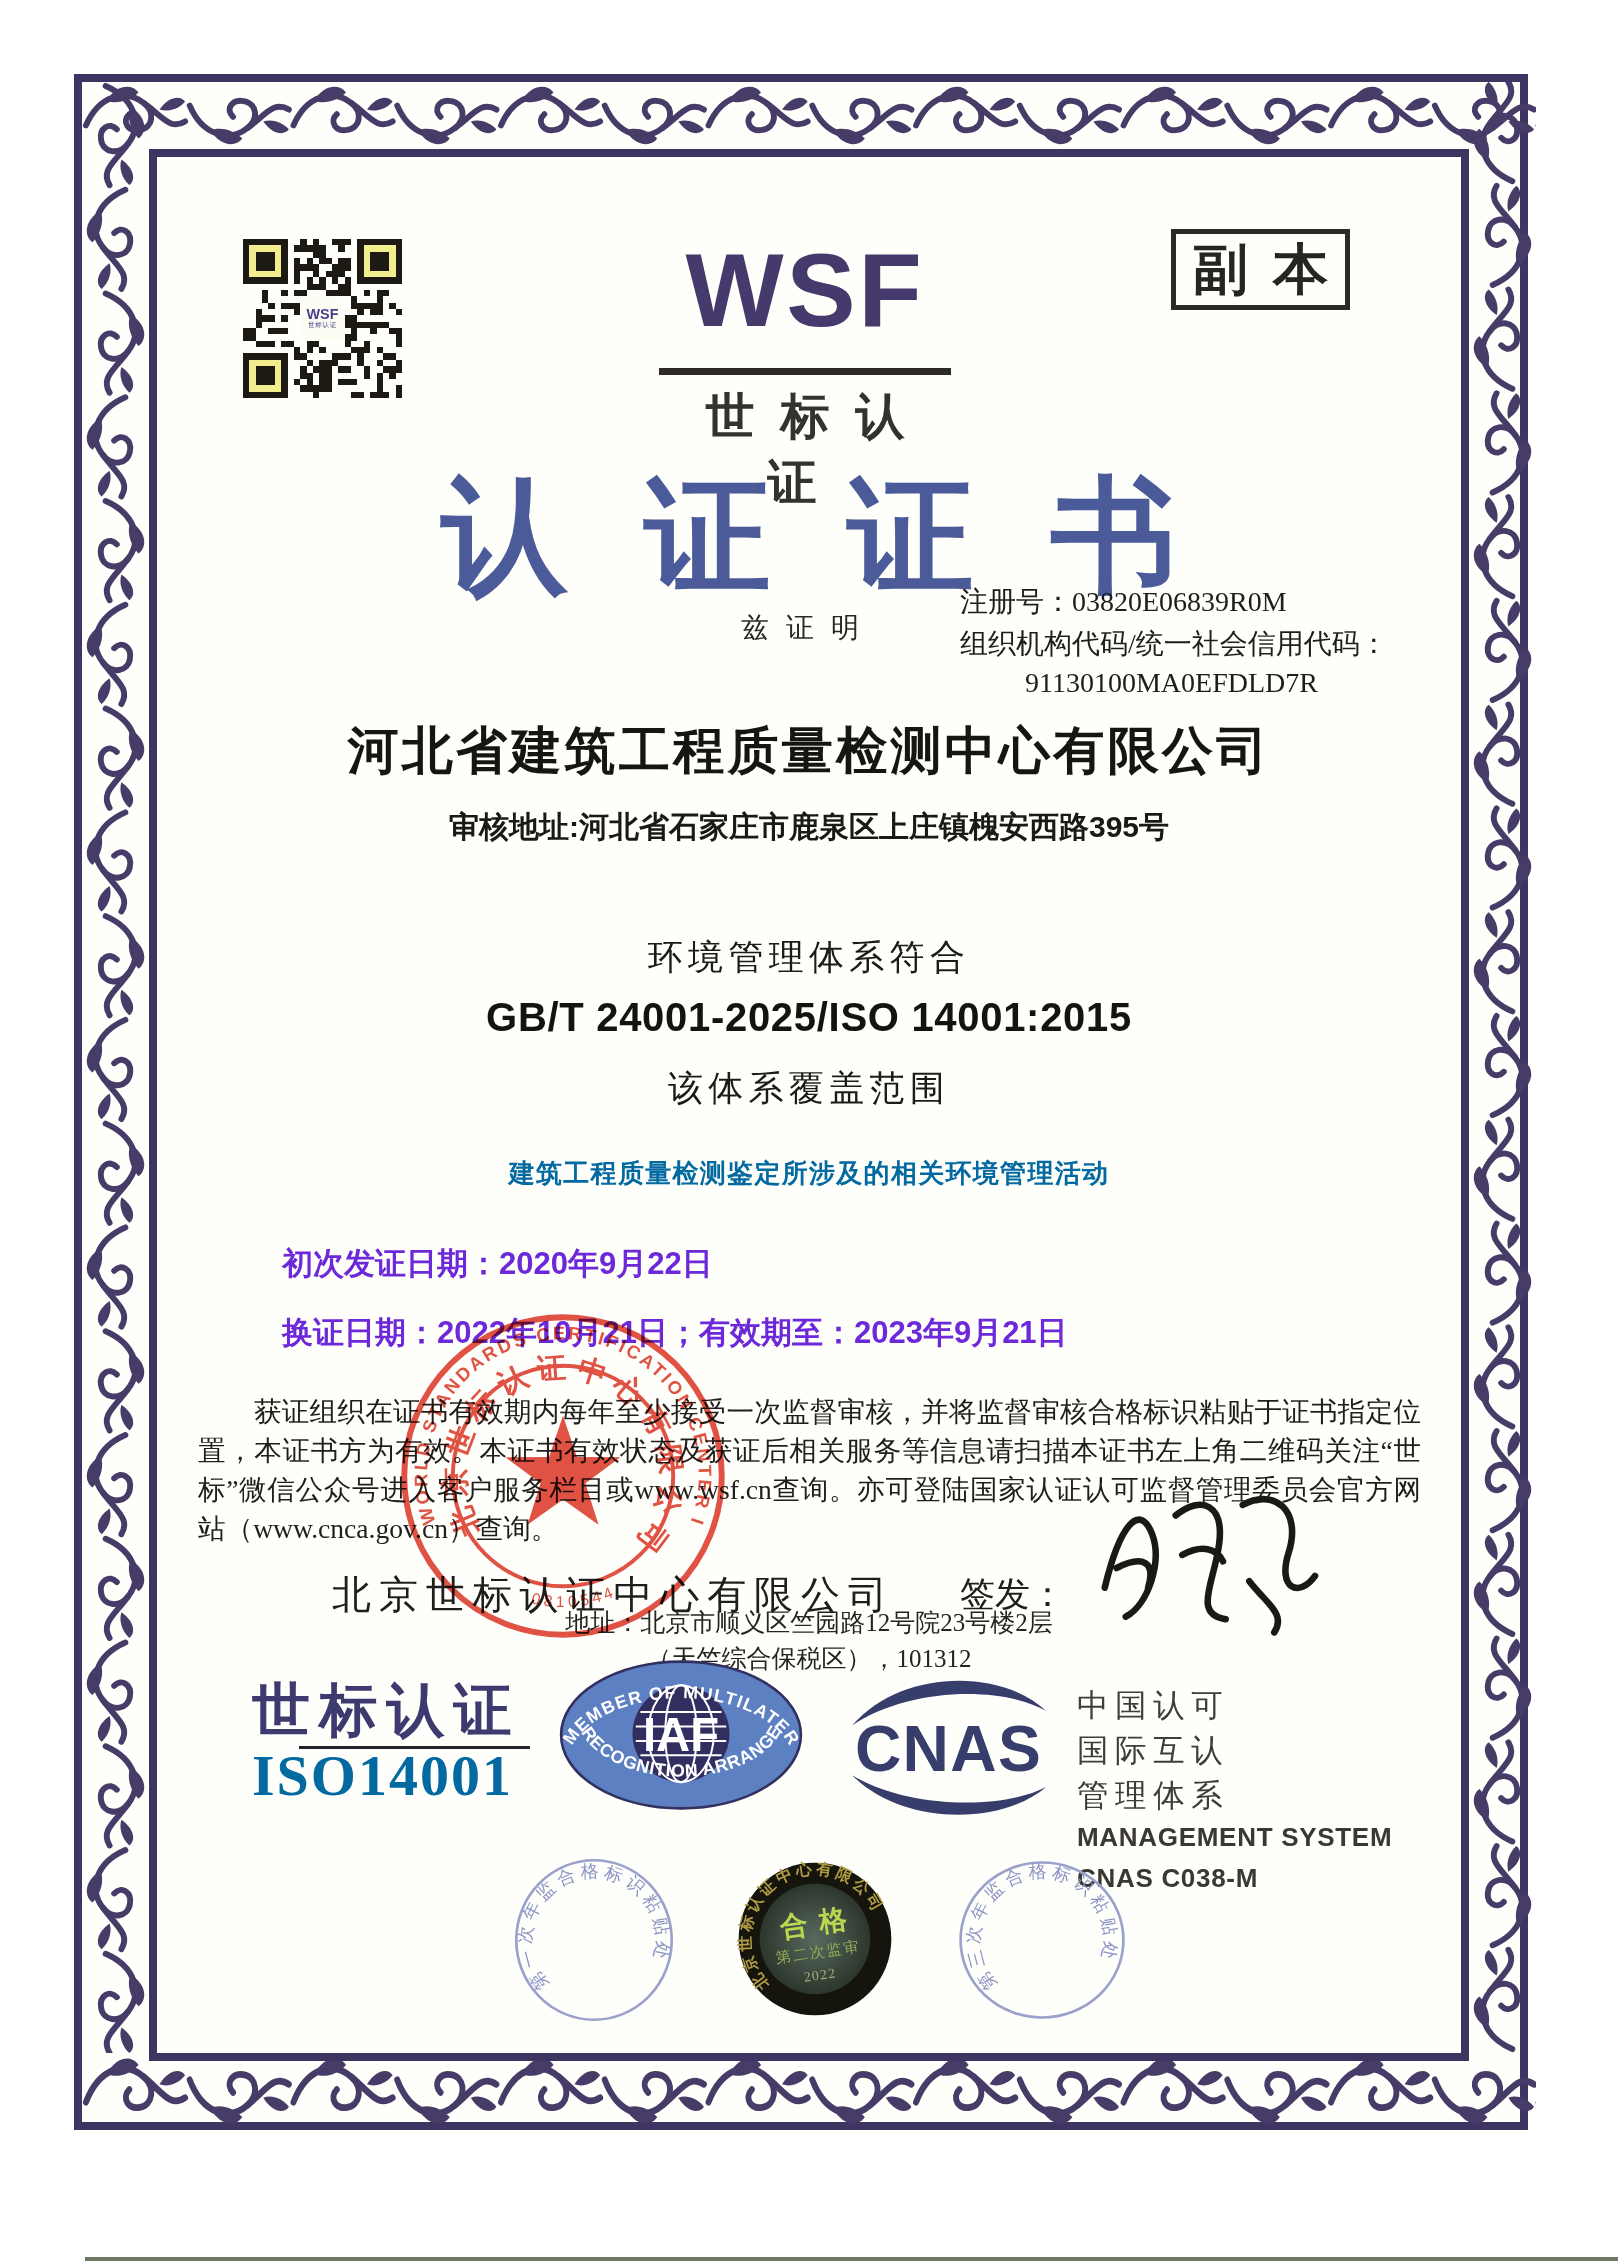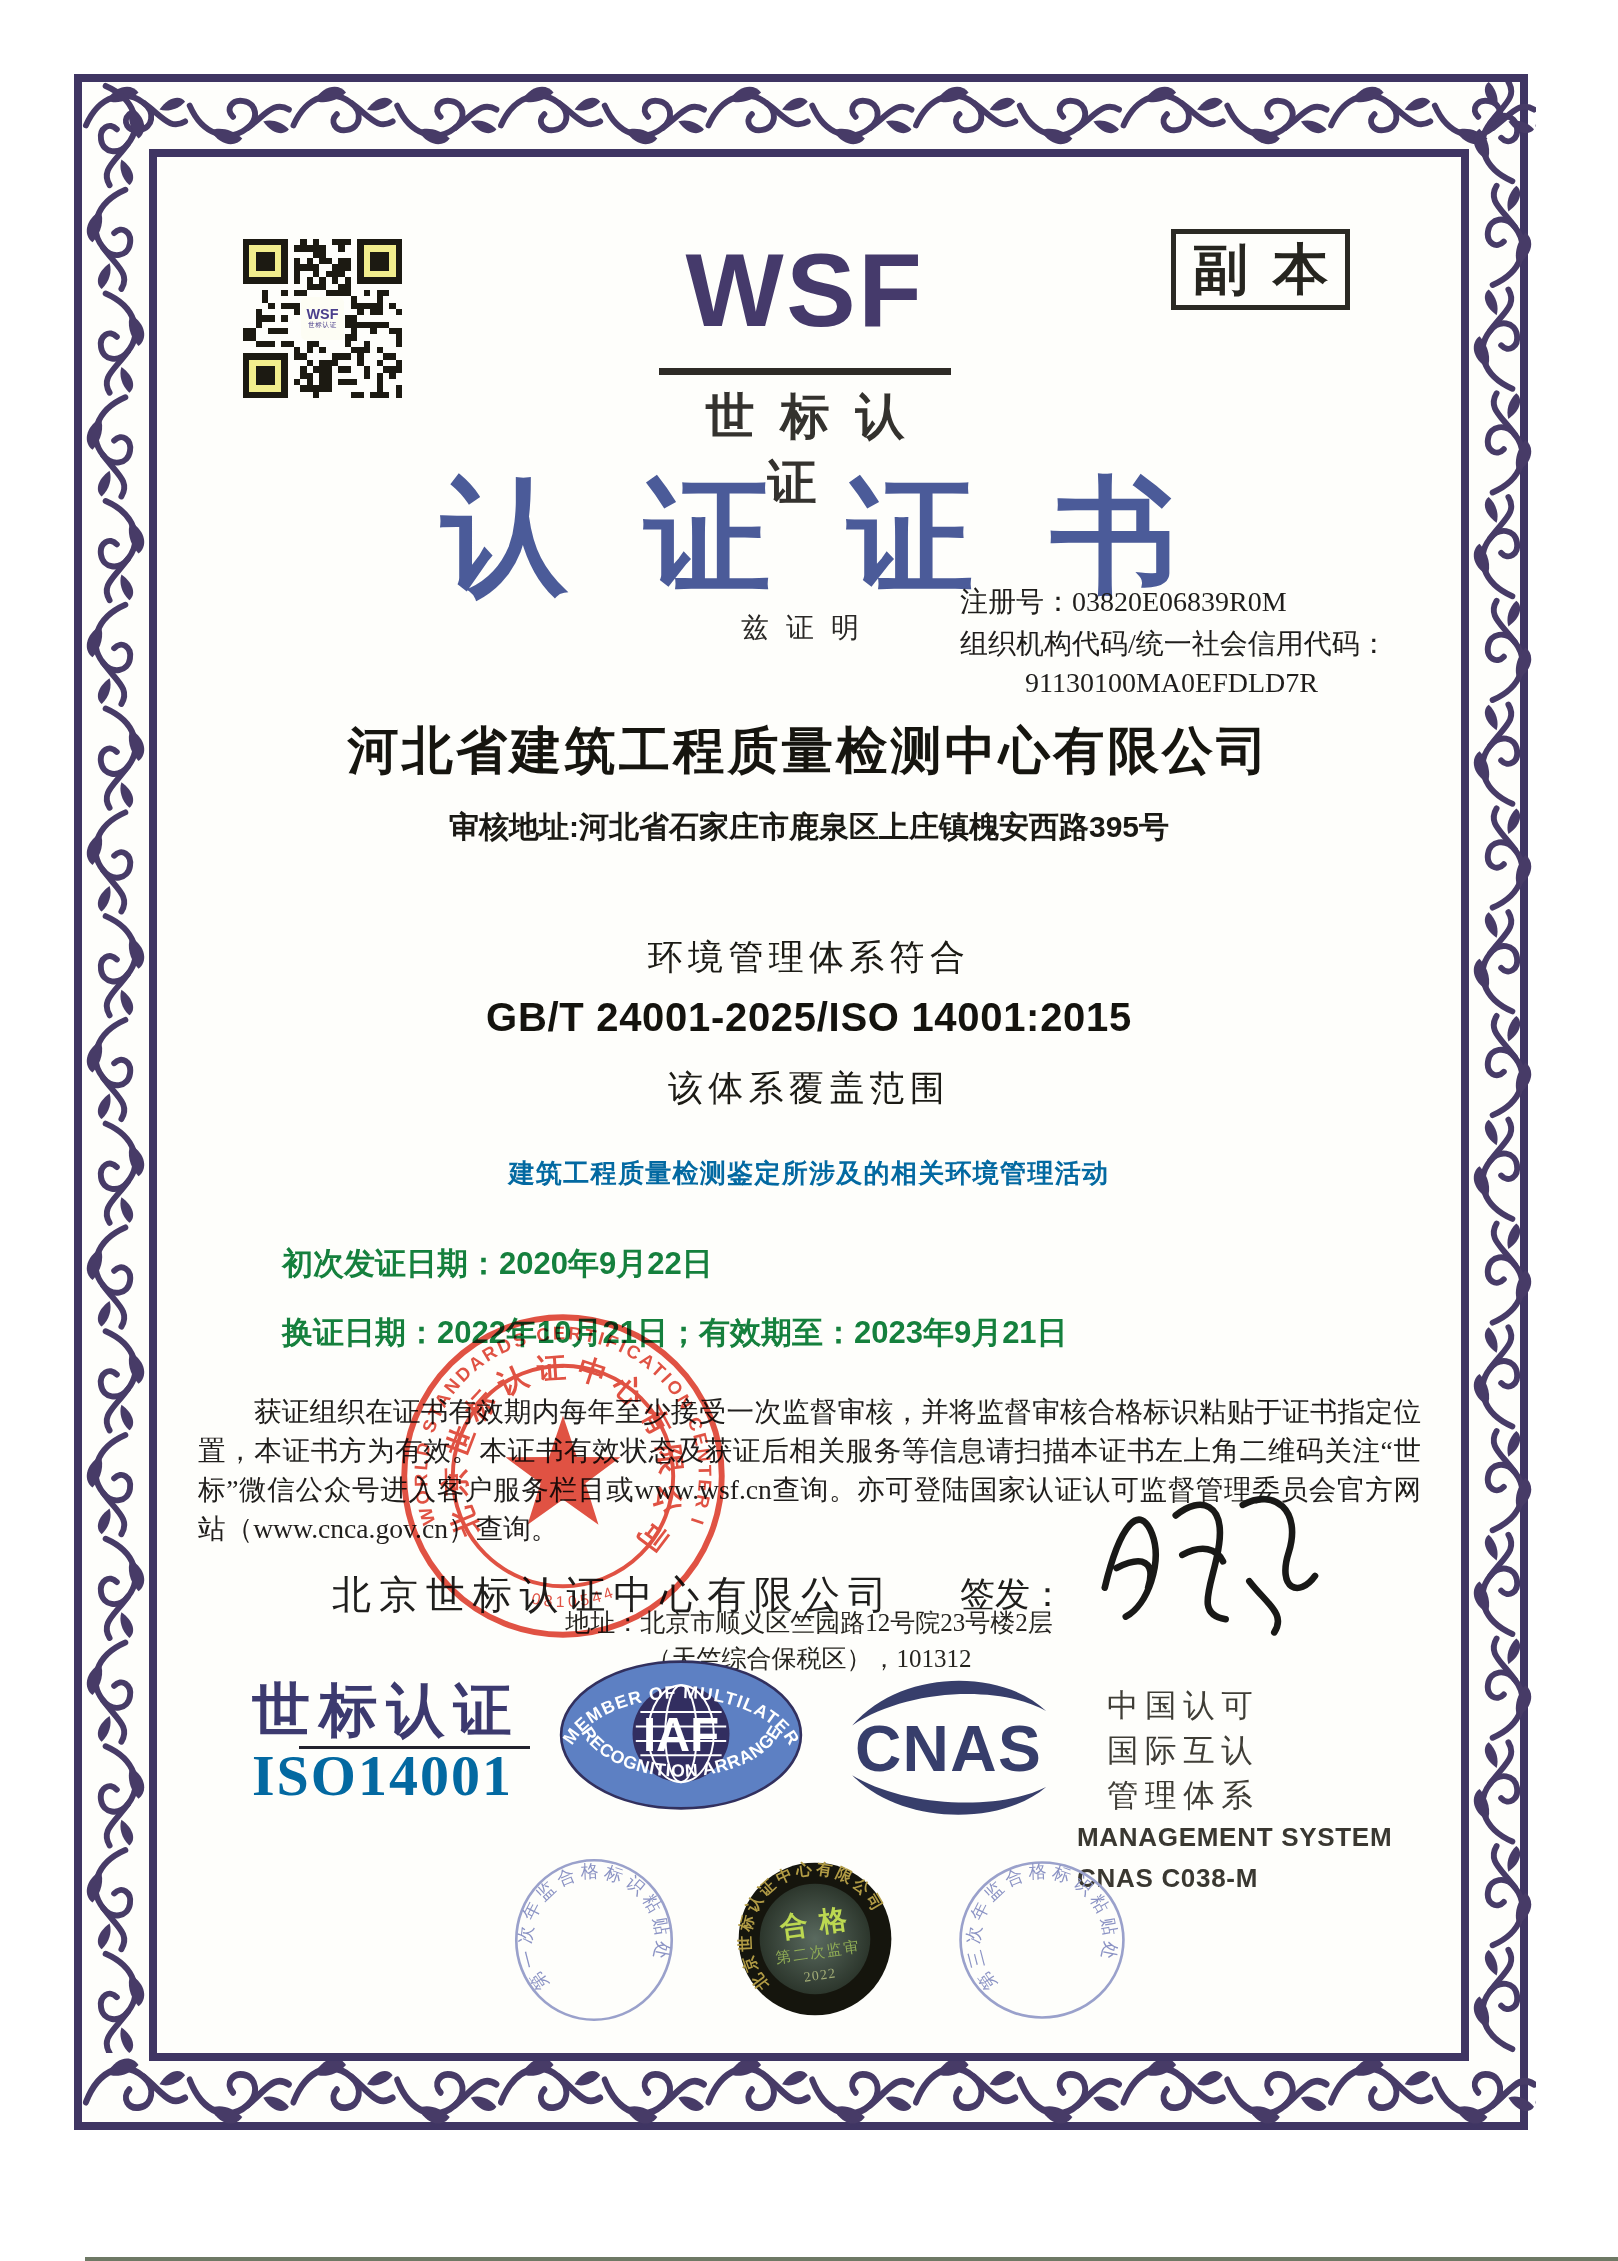--- a/index.html
+++ b/index.html
@@ -20,31 +20,31 @@
   #main-title{top:453px;font-size:126px;font-weight:700;color:#4b5b99;
               letter-spacing:77px;text-indent:77px;}
   #certify{left:741px;top:609px;font-size:28px;letter-spacing:17px;color:#2a2826;}
   .regline{left:960px;font-size:28px;color:#1f1d1b;}
   #company-name{top:717px;font-size:51px;font-weight:700;letter-spacing:3.3px;color:#16150f;}
   .addr{font-size:30px;font-weight:700;color:#1a1914;}
   #sys-line{top:934px;font-size:35px;letter-spacing:5.3px;color:#1c1b15;}
   #std-line{top:995px;font-size:40px;font-weight:700;letter-spacing:0.7px;color:#14130e;}
   #scope-label{top:1065px;font-size:35px;letter-spacing:5.3px;color:#1c1b15;}
   #scope-line{top:1156px;font-size:26px;font-weight:700;letter-spacing:1.3px;color:#0369a1;}
-  .dateline{left:282px;font-size:31px;font-weight:600;color:#15803d;text-align:center;}
+  .dateline{left:282px;font-size:31px;font-weight:600;color:#6d28d9;text-align:center;}
   #notice{left:198px;top:1392px;width:1223px;font-size:27.6px;line-height:39px;
           text-align:justify;text-indent:56px;color:#201e1c;}
   #issuer-name{left:332px;top:1568px;font-size:39px;letter-spacing:7.9px;color:#1f1e1c;}
   #sign-label{left:960px;top:1571px;font-size:35px;color:#1f1e1c;}
   .issuer-addr{font-size:25px;color:#26241f;}
   #brand-name{left:252px;top:1672px;font-size:58px;font-weight:900;letter-spacing:9.2px;color:#3c3a6f;}
   #brand-iso{left:252px;top:1742px;font-size:58px;font-weight:900;letter-spacing:2px;color:#0369a1;
              font-family:"Liberation Serif","DejaVu Serif",serif;}
   #brand-line{left:299px;top:1746px;width:231px;height:3.3px;background:#23222e;}
-  .acc-cn{left:1077px;font-size:31.5px;letter-spacing:6.6px;color:#3f3d36;margin-left:30px;}
+  .acc-cn{left:1077px;font-size:31.5px;letter-spacing:6.6px;color:#3f3d36;}
   .acc-en{left:1077px;font-size:26px;font-weight:600;letter-spacing:0.7px;color:#3a3831;}
   
   #copy-box{left:1171px;top:229px;width:179px;height:81px;border:5.9px solid #2b2a24;
             box-sizing:border-box;display:flex;align-items:center;justify-content:space-between;
             padding:0 17px;}
   .copy-ch{font-size:55px;font-weight:900;color:#26251f;font-family:"Liberation Serif","DejaVu Serif",serif;line-height:1;}
   
   #wsf-text{left:659px;top:238px;width:292px;text-align:center;font-size:104px;font-weight:900;
             letter-spacing:2.6px;color:#453a6b;line-height:1;}
   #wsf-bar{left:659px;top:368px;width:292px;height:6.6px;background:#2e2b26;}

